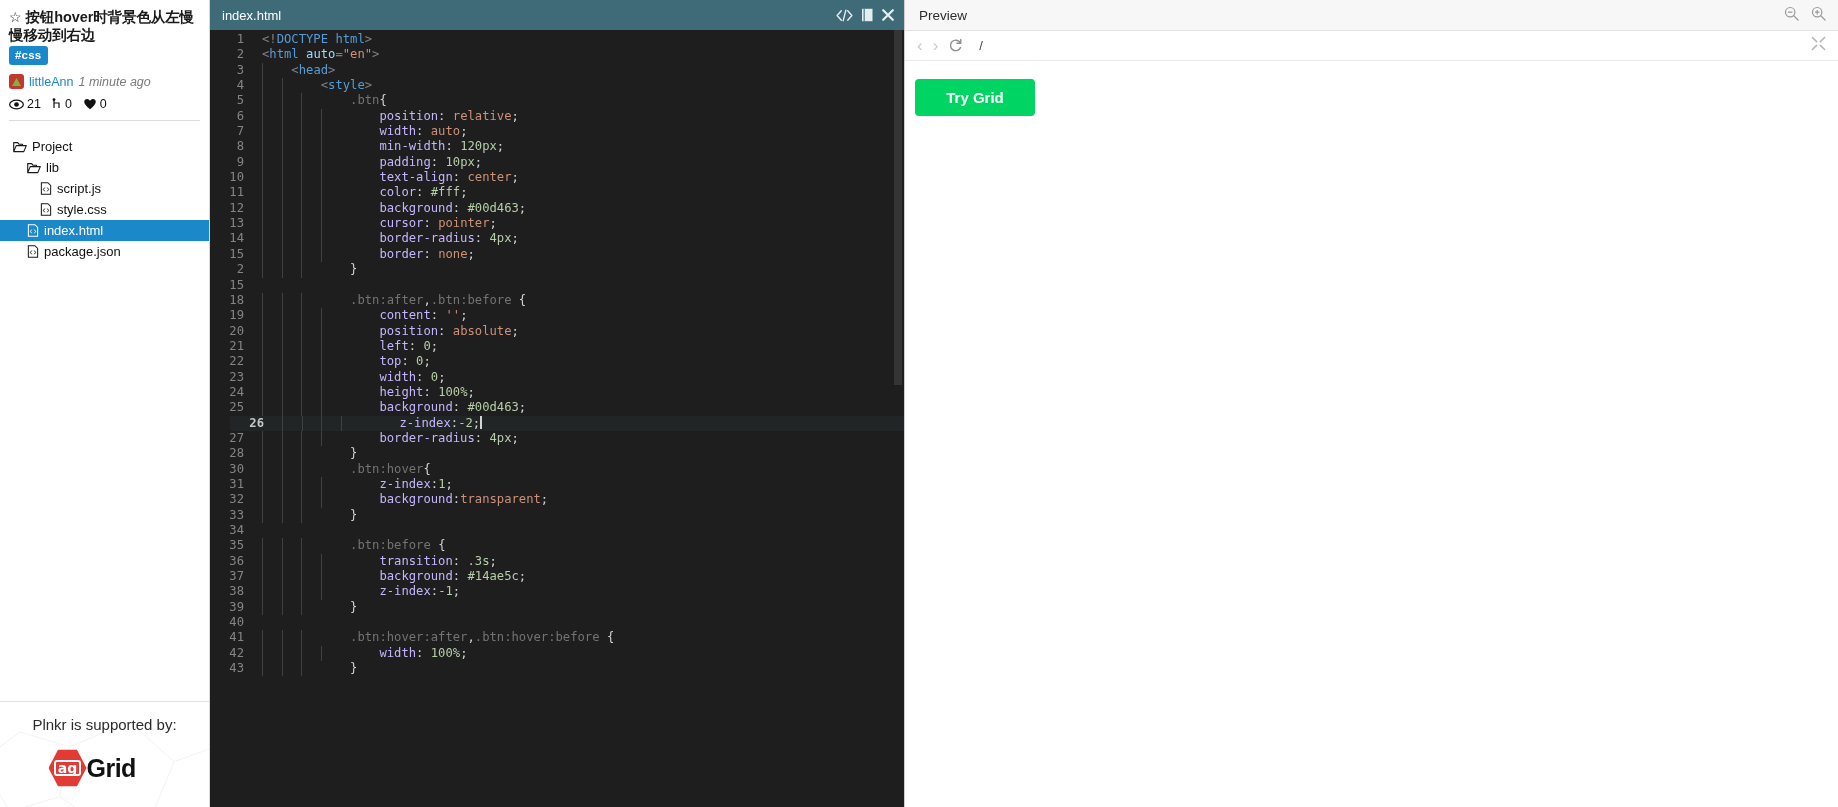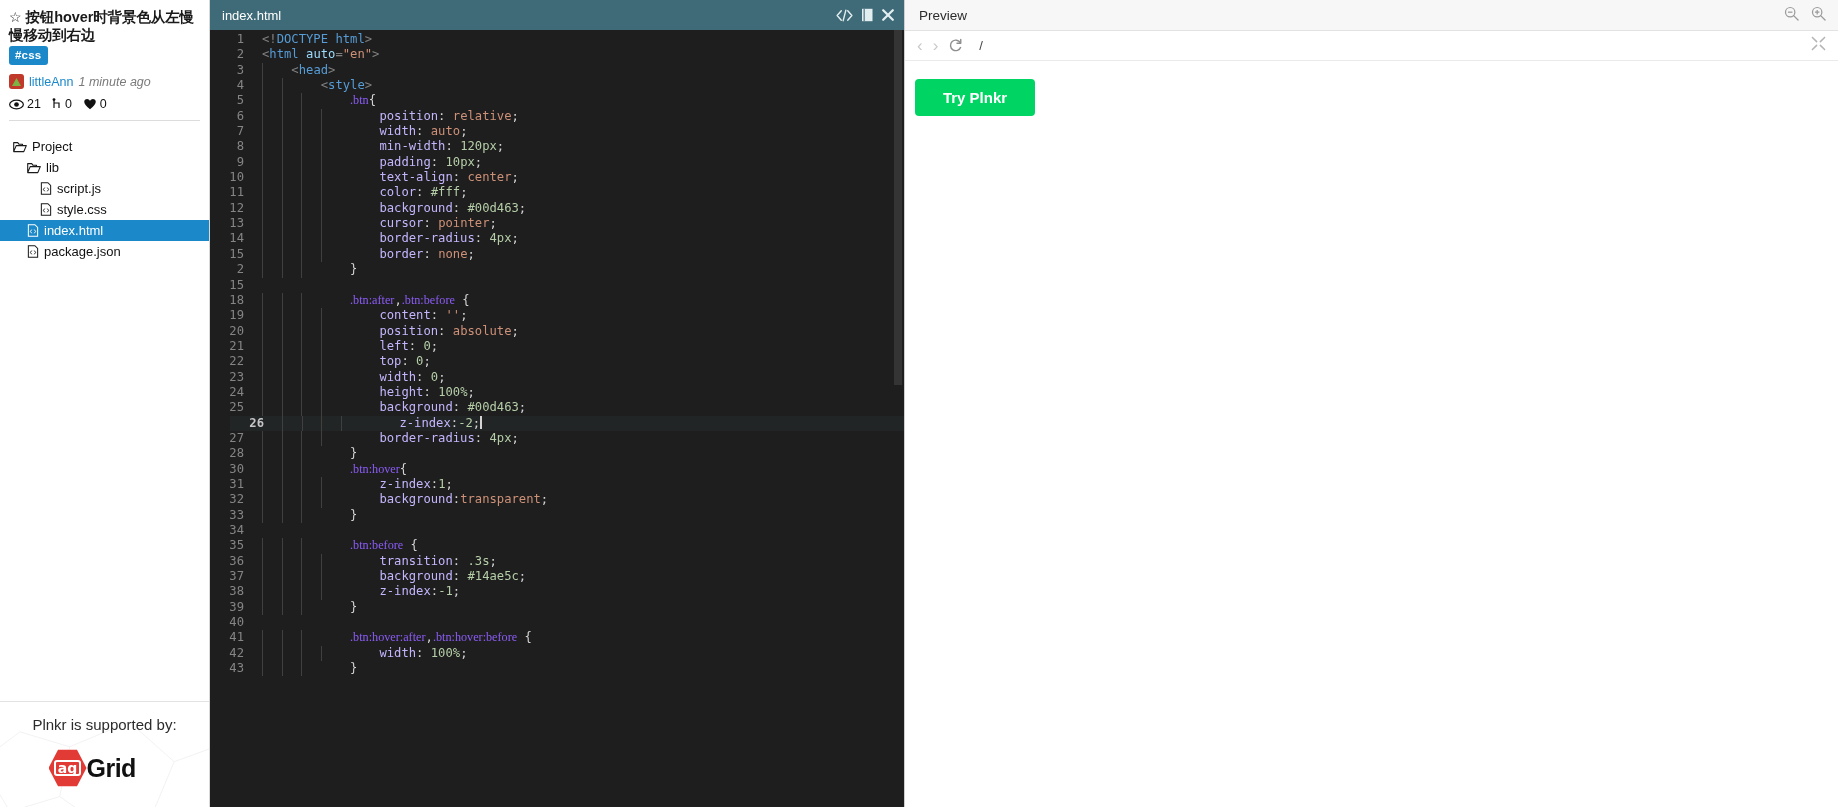--- a/index.html
+++ b/index.html
@@ -136,21 +136,21 @@
     width: 44px; flex: none; text-align: right; padding-right: 10px;
     color: #858585; user-select: none;
   }
   .ctext { position: relative; padding-left: 8px; }
   .guide { position: absolute; top: 0; bottom: 0; width: 1px; background: #404040; }
 
   .tok-tag    { color: #569cd6; }
   .tok-punc   { color: #808080; }
   .tok-attr   { color: #9cdcfe; }
   .tok-str    { color: #ce9178; }
-  .tok-sel    { color: #8b5cf6; font-family: Liberation Serif, serif; }
+  .tok-sel    { color: #737373; }
   .tok-prop   { color: #c4b5fd; }
   .tok-val    { color: #ce9178; }
   .tok-num    { color: #b5cea8; }
   .tok-brace  { color: #d4d4d4; }
   .tok-plain  { color: #d4d4d4; }
 
   .cursor {
     display: inline-block; width: 1.5px; height: 13px;
     background: #d4d4d4; vertical-align: -2px;
   }
@@ -419,17 +419,17 @@
       </span>
       <input class="urlbox" value="/" style="">
       <span class="expand-icon">
         <svg width="15" height="15" viewBox="0 0 16 16">
             <path d="M1.5 1.5 L6 6 M14.5 1.5 L10 6 M1.5 14.5 L6 10 M14.5 14.5 L10 10" stroke="#b4b4b4" stroke-width="1.6" stroke-linecap="round"></path>
           </svg>
       </span>
     </div>
 
     <div class="prev-body">
-      <button class="try-btn">Try Plnkr</button>
+      <button class="try-btn">Try Grid</button>
     </div>
   </div>
 
 </div>
 
 </body></html>

